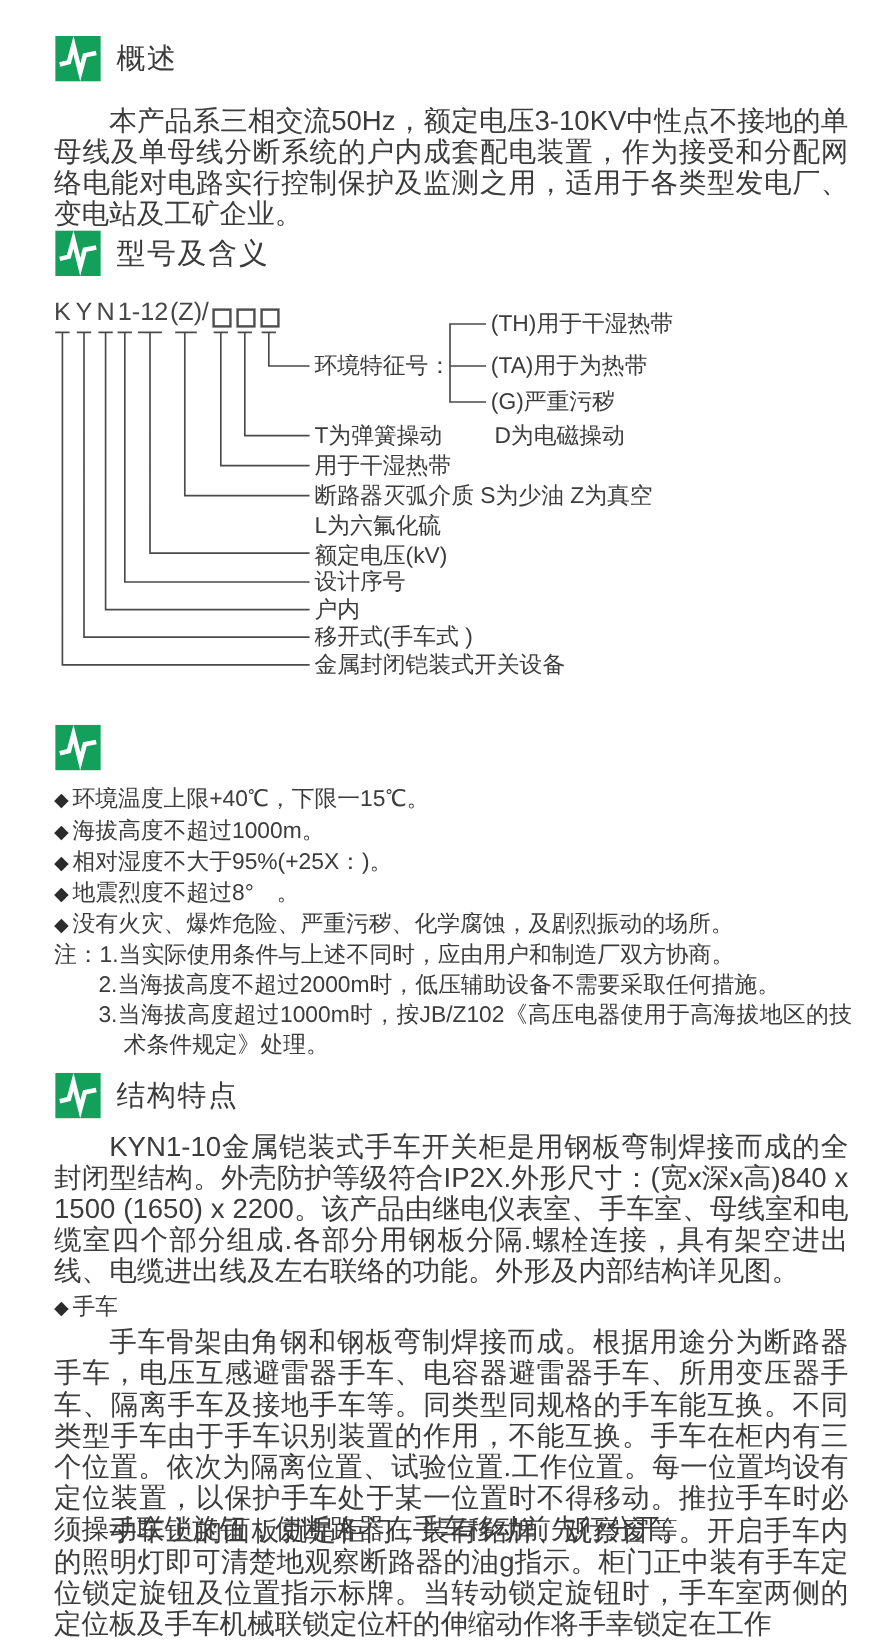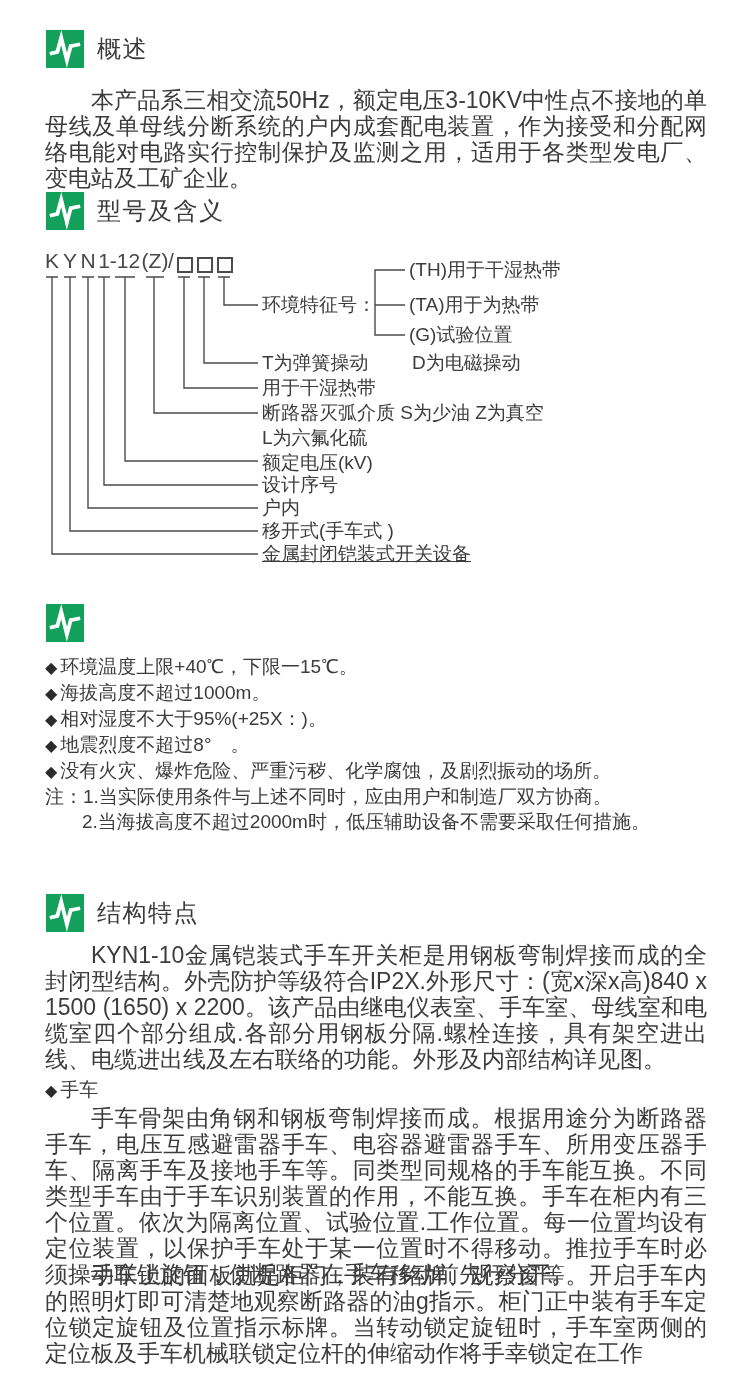--- a/index.html
+++ b/index.html
@@ -66,31 +66,31 @@
     <span class="code-part" style="left:125px;">-12</span>
     <span class="code-part" style="left:155px;">(Z)</span>
     <span class="code-part" style="left:171px;">/</span>
     <span class="code-box" style="left:177px;"></span>
     <span class="code-box" style="left:197px;"></span>
     <span class="code-box" style="left:217px;"></span>
 
     <span class="dg-label" style="left:262px; top:57px;">环境特征号：</span>
     <span class="dg-label" style="left:409px; top:22px;">(TH)用于干湿热带</span>
     <span class="dg-label" style="left:409px; top:57px;">(TA)用于为热带</span>
-    <span class="dg-label" style="left:409px; top:87px;">(G)试验位置</span>
+    <span class="dg-label" style="left:409px; top:87px;">(G)严重污秽</span>
     <span class="dg-label" style="left:262px; top:115px;">T为弹簧操动</span>
     <span class="dg-label" style="left:412px; top:115px;">D为电磁操动</span>
     <span class="dg-label" style="left:262px; top:140px;">用于干湿热带</span>
     <span class="dg-label" style="left:262px; top:165px;">断路器灭弧介质 S为少油 Z为真空</span>
     <span class="dg-label" style="left:262px; top:190px;">L为六氟化硫</span>
     <span class="dg-label" style="left:262px; top:215px;">额定电压(kV)</span>
     <span class="dg-label" style="left:262px; top:237px;">设计序号</span>
     <span class="dg-label" style="left:262px; top:260px;">户内</span>
     <span class="dg-label" style="left:262px; top:283px;">移开式(手车式 )</span>
-    <span class="dg-label" style="left:262px; top:306px;text-decoration:underline;">金属封闭铠装式开关设备</span>
+    <span class="dg-label" style="left:262px; top:306px;">金属封闭铠装式开关设备</span>
   </div>
 
   <div class="sec-header" style="top:604px;">
     <svg class="sec-icon" viewBox="0 0 40 40">
       <rect x="0" y="0" width="40" height="40" fill="#13A05B"></rect>
       <polyline points="4,25 12,23 16,8 22,32 26,17 36,15" fill="none" stroke="#ffffff" stroke-width="4"></polyline>
     </svg>
   </div>
 
   <div class="env-block">
@@ -112,20 +112,21 @@
     </div>
     <div class="bullet-row">
       <span class="diamond">◆</span>
       <span>没有火灾、爆炸危险、严重污秽、化学腐蚀，及剧烈振动的场所。</span>
     </div>
     <div class="note-row">
       <span class="note-label">注：</span>
       <span>1.当实际使用条件与上述不同时，应由用户和制造厂双方协商。</span>
     </div>
     <div class="note-cont">2.当海拔高度不超过2000m时，低压辅助设备不需要采取任何措施。</div>
+    <div class="note-hang">3.当海拔高度超过1000m时，按JB/Z102《高压电器使用于高海拔地区的技术条件规定》处理。</div>
   </div>
 
   <div class="sec-header" style="top:894px;">
     <svg class="sec-icon" viewBox="0 0 40 40">
       <rect x="0" y="0" width="40" height="40" fill="#13A05B"></rect>
       <polyline points="4,25 12,23 16,8 22,32 26,17 36,15" fill="none" stroke="#ffffff" stroke-width="4"></polyline>
     </svg>
     <span class="sec-title">结构特点</span>
   </div>
 

